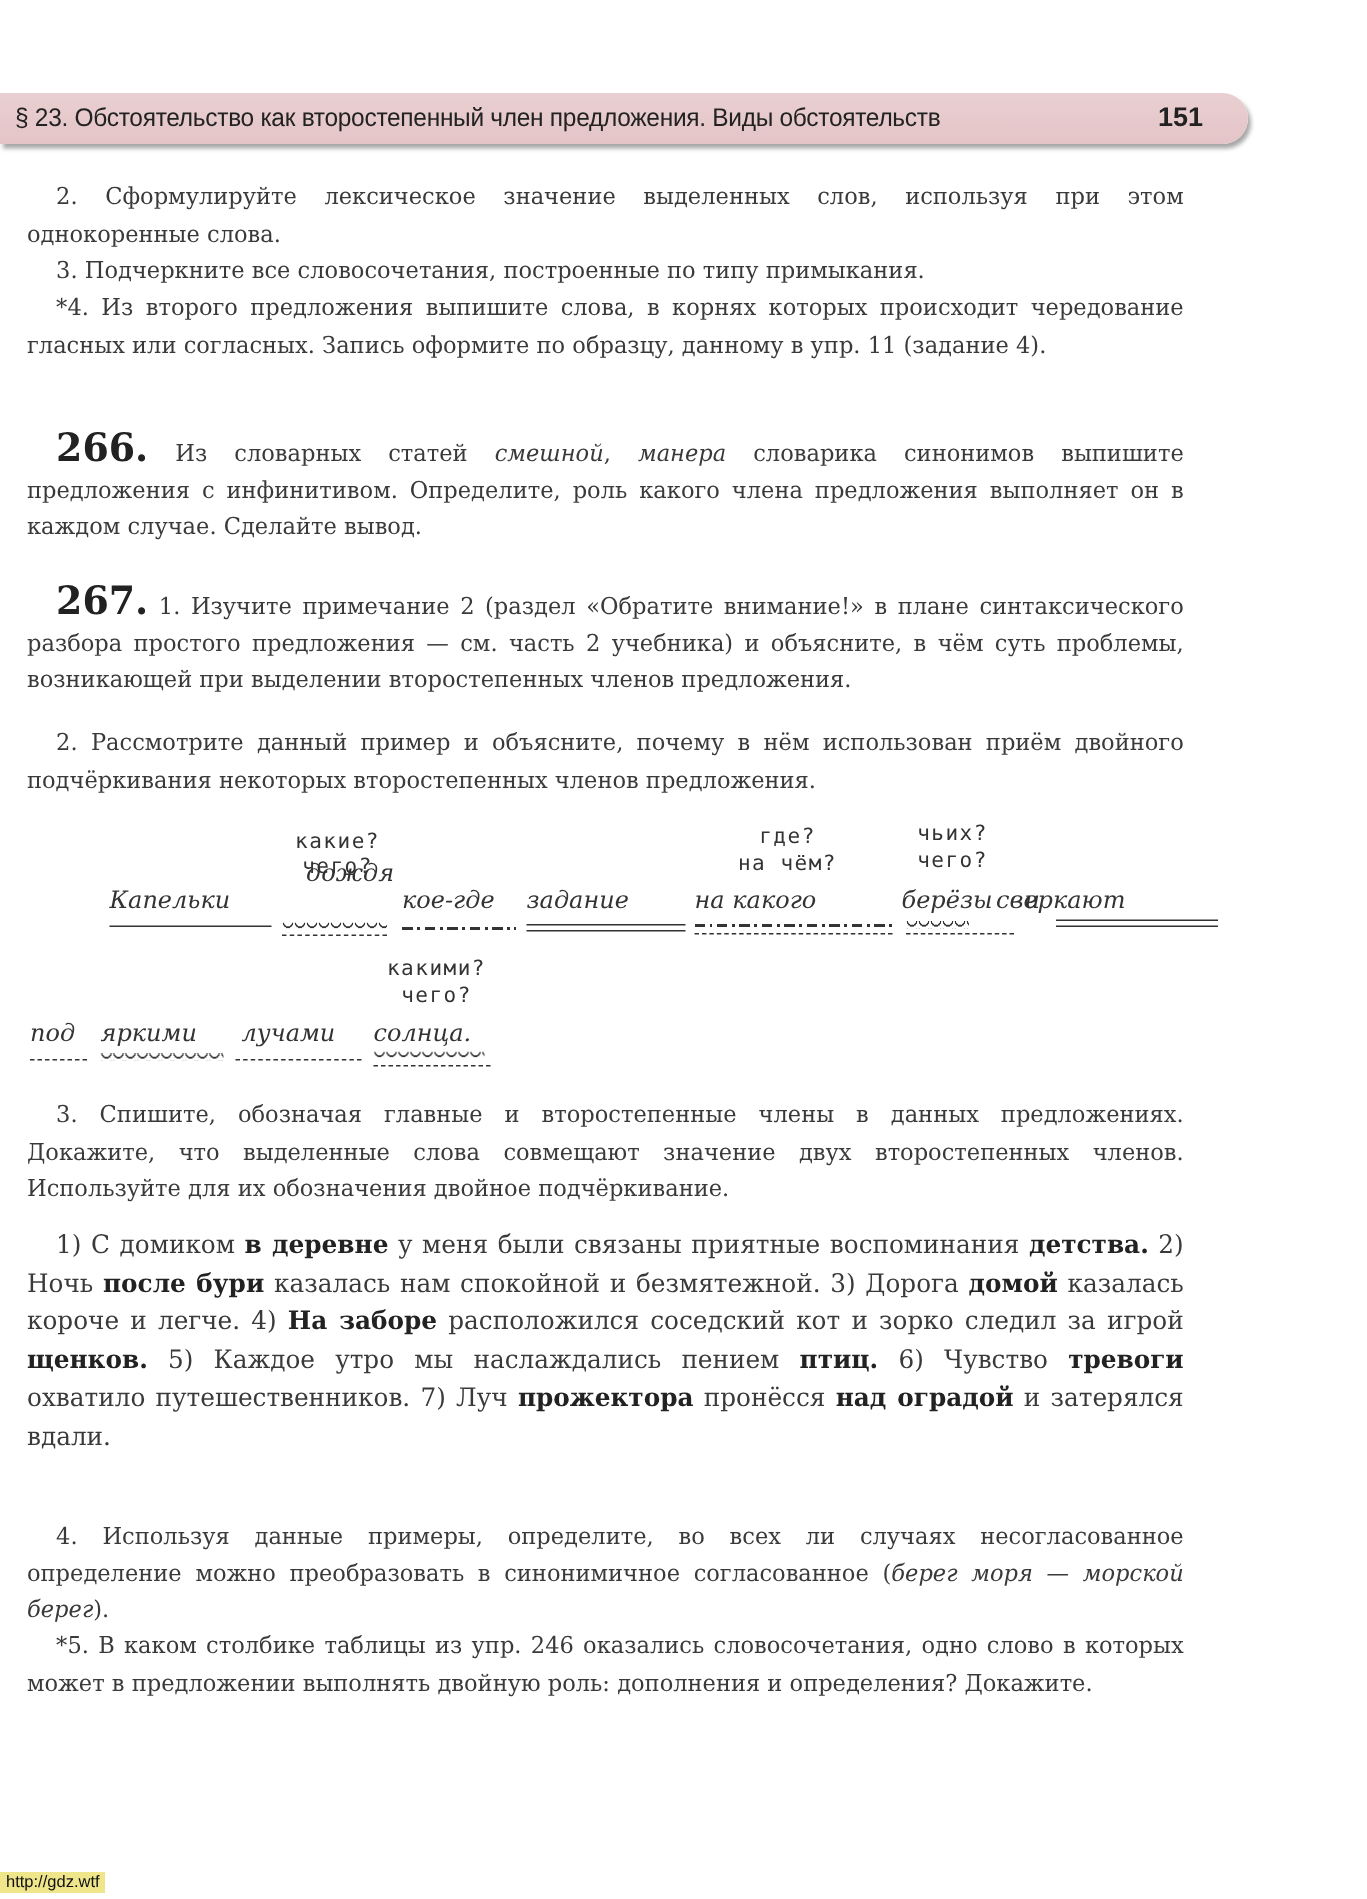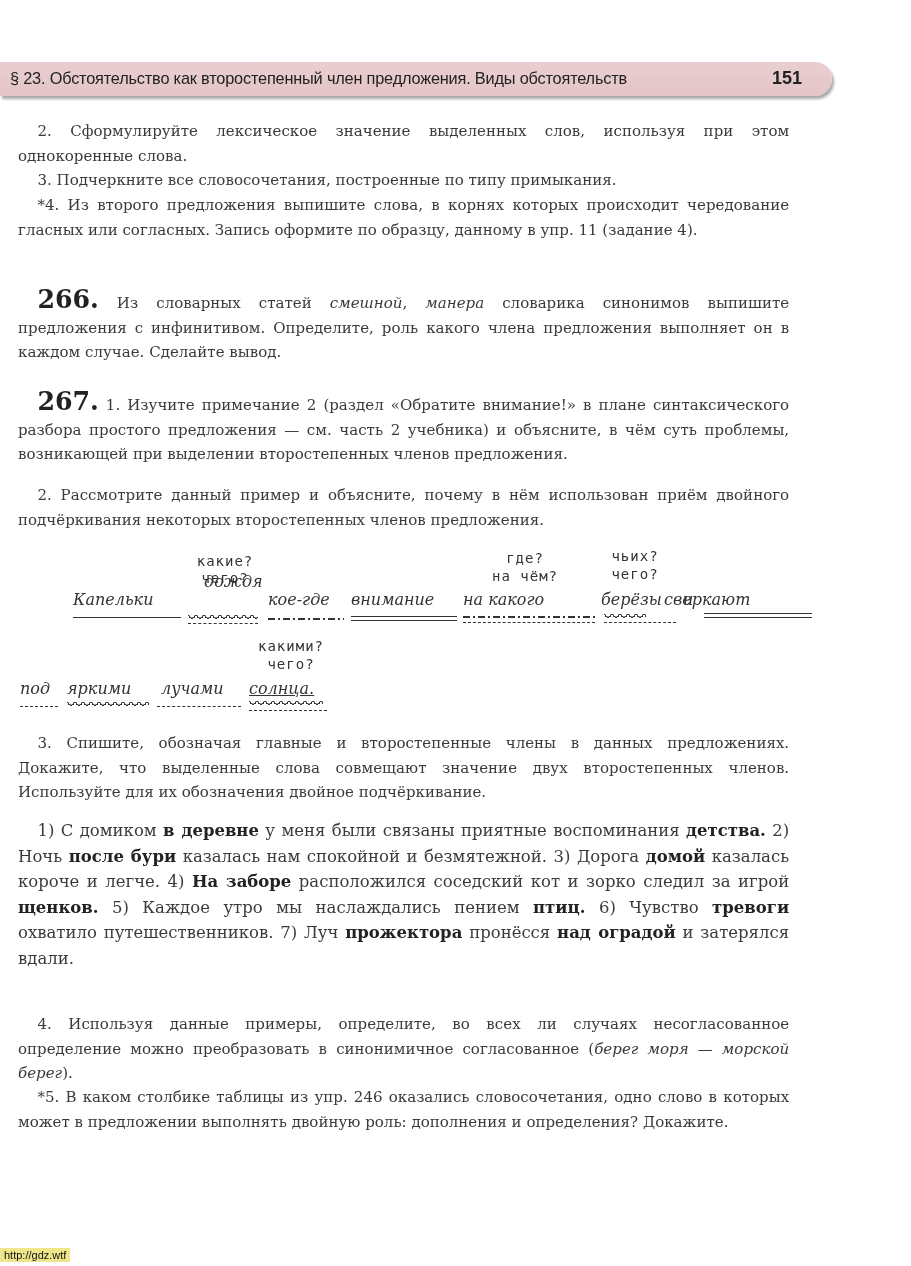--- a/index.html
+++ b/index.html
@@ -65,21 +65,21 @@
   <div class="q" style="left:185px; top:553px; width:80px;">какие?</div>
   <div class="q" style="left:185px; top:570px; width:80px;">чего?</div>
   <div class="q" style="left:475px; top:550px; width:100px;">где?</div>
   <div class="q" style="left:475px; top:568px; width:100px;">на чём?</div>
   <div class="q" style="left:595px; top:548px; width:80px;">чьих?</div>
   <div class="q" style="left:595px; top:566px; width:80px;">чего?</div>
 
   <div class="ex" style="left:73px; top:590px;">Капельки</div>
   <div class="ex" style="left:188px; top:572px;margin-left:16px;">дождя</div>
   <div class="ex" style="left:268px; top:590px;">кое-где</div>
-  <div class="ex" style="left:351px; top:590px;">внимание</div>
+  <div class="ex" style="left:351px; top:590px;">задание</div>
   <div class="ex" style="left:463px; top:590px;">на какого</div>
   <div class="ex" style="left:601px; top:590px;">берёзы</div>
   <div class="ex" style="left:683px; top:590px;">и</div>
   <div class="ex" style="left:664px; top:590px;">сверкают</div>
 
   <div class="ul solid" style="left:73px; top:617px; width:108px;"></div>
   <div class="ul wave" style="left:188px; top:615px; width:70px;"></div>
   <div class="ul dash" style="left:188px; top:623px; width:70px;"></div>
   <div class="ul dashdot" style="left:268px; top:618px; width:76px;"></div>
   <div class="ul dbl" style="left:351px; top:616px; width:106px;"></div>
@@ -88,21 +88,21 @@
   <div class="ul wave" style="left:604px; top:614px; width:42px;"></div>
   <div class="ul dash" style="left:604px; top:622px; width:72px;"></div>
   <div class="ul dbl" style="left:704px; top:613px; width:108px;"></div>
 
   <div class="q" style="left:236px; top:638px; width:110px;">какими?</div>
   <div class="q" style="left:246px; top:656px; width:90px;">чего?</div>
 
   <div class="ex" style="left:20px; top:679px;text-align:center;">под</div>
   <div class="ex" style="left:67px; top:679px;">яркими</div>
   <div class="ex" style="left:161px; top:679px;">лучами</div>
-  <div class="ex" style="left:249px; top:679px;text-decoration:underline;">солнца.</div>
+  <div class="ex" style="left:249px; top:679px;">солнца.</div>
 
   <div class="ul dash" style="left:20px; top:706px; width:38px;"></div>
   <div class="ul wave" style="left:67px; top:702px; width:82px;"></div>
   <div class="ul dash" style="left:157px; top:706px; width:84px;"></div>
   <div class="ul wave" style="left:249px; top:701px; width:74px;"></div>
   <div class="ul dash" style="left:249px; top:710px; width:78px;"></div>
 </div>
 
 <div class="p ind" style="top:731px;">3. Спишите, обозначая главные и второстепенные члены в данных предложениях. Докажите, что выделенные слова совмещают значение двух второстепенных членов. Используйте для их обозначения двойное подчёркивание.</div>
 

